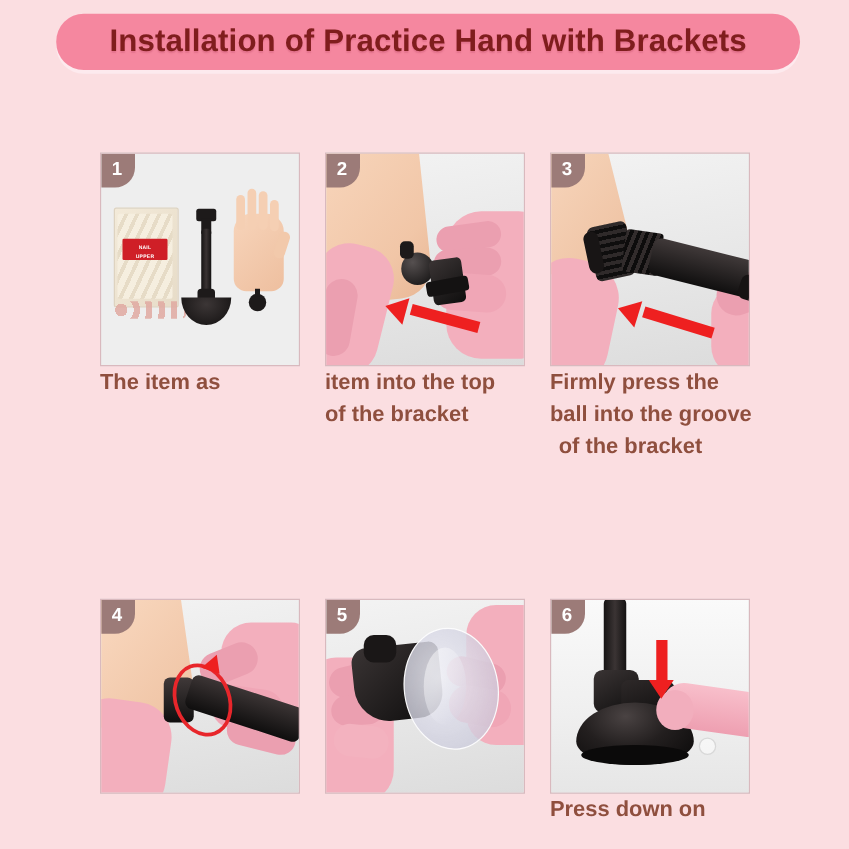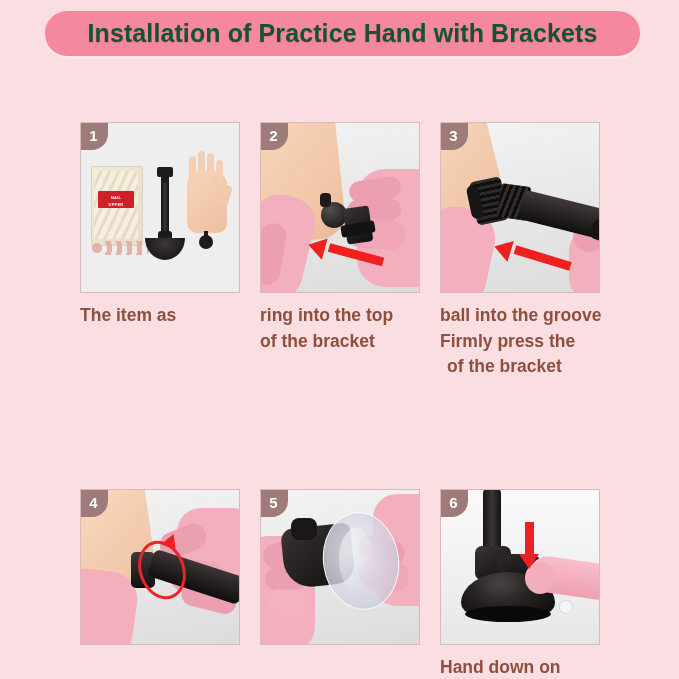--- a/index.html
+++ b/index.html
@@ -23,21 +23,21 @@
     width: 595px;
     height: 45px;
     background: #f5879f;
     border-radius: 22px;
     box-shadow: 0 3px 0 0 #fdeaee;
     display: flex;
     align-items: center;
     justify-content: center;
   }
   #header-title {
-    color: #14532d;
+    color: #7f1d1d;
     font-size: 25px;
     font-weight: bold;
     letter-spacing: 0.1px;
     white-space: nowrap;
     text-shadow: 0 1px 1px rgba(180,60,90,0.25);
   }
 
   
   #steps-grid {
     position: absolute;
@@ -82,21 +82,20 @@
     justify-content: center;
     z-index: 9;
     line-height: 1;
     padding-right: 2px;
     padding-bottom: 2px;
     box-sizing: border-box;
   }
 
   
   .step-caption {
-    margin-top: 10px;
     color: #8f4f3e;
     font-size: 17.5px;
     font-weight: bold;
     line-height: 1.46;
     width: 172px;
   }
   .cap-line { white-space: nowrap; display: block; }
   .cap-line.indent { padding-left: 7px; }
 
   
@@ -203,21 +202,21 @@
         <div class="blk" style="position:absolute;left:84px;top:84px;width:26px;height:36px;border-radius:4px;background:linear-gradient(150deg,#3a3434,#0f0e0e);transform:rotate(-8deg);"></div>
         <div class="blk" style="position:absolute;left:80px;top:100px;width:34px;height:12px;border-radius:3px;background:#141212;transform:rotate(-10deg);"></div>
 
         <div>
           <div class="arrow-shaft" style="left:68px;top:120px;width:56px;height:9px;transform:rotate(15deg);transform-origin:left center;"></div>
           <div class="arrow-head-left" style="left:47px;top:113px;transform:rotate(15deg);"></div>
         </div>
       </div>
     </div>
     <div class="step-caption">
-      <span class="cap-line">ring into the top</span>
+      <span class="cap-line">item into the top</span>
       <span class="cap-line">of the bracket</span>
     </div>
   </div>
 
   <div class="step-cell">
     <div class="step-photo">
       <div class="step-badge">3</div>
       <div class="scene bg-studio">
 
         <div style="position:absolute;left:-22px;top:-6px;width:78px;height:104px;background:linear-gradient(140deg,#f9d9c0,#edc0a0);border-radius:0 0 24px 30px;transform:rotate(-14deg);"></div>
@@ -235,22 +234,22 @@
         <div style="position:absolute;left:80px;top:66px;width:92px;height:30px;background:linear-gradient(180deg,#403939,#100f0f);border-radius:6px;transform:rotate(14deg);transform-origin:left center;"></div>
         <div style="position:absolute;left:150px;top:100px;width:34px;height:20px;background:#161313;border-radius:6px;transform:rotate(18deg);"></div>
 
         <div>
           <div class="arrow-shaft" style="left:74px;top:122px;width:58px;height:9px;transform:rotate(17deg);transform-origin:left center;"></div>
           <div class="arrow-head-left" style="left:53px;top:115px;transform:rotate(17deg);"></div>
         </div>
       </div>
     </div>
     <div class="step-caption">
+      <span class="cap-line">Firmly press the</span>
       <span class="cap-line">ball into the groove</span>
-      <span class="cap-line">Firmly press the</span>
       <span class="cap-line indent">of the bracket</span>
     </div>
   </div>
 
   <div class="step-row-gap"></div>
   <div class="step-row-gap"></div>
   <div class="step-row-gap"></div>
 
   <div class="step-cell">
     <div class="step-photo" style="height:156px;">
@@ -320,18 +319,18 @@
 
         <div>
           <div class="arrow-shaft" style="left:84px;top:32px;width:9px;height:34px;"></div>
           <div class="arrow-head-down" style="left:78px;top:64px;"></div>
         </div>
 
         <div style="position:absolute;left:118px;top:110px;width:12px;height:12px;border-radius:50%;border:1px solid #d8d8d8;background:rgba(255,255,255,.5);"></div>
       </div>
     </div>
     <div class="step-caption">
-      <span class="cap-line">Hand down on</span>
+      <span class="cap-line">Press down on</span>
 
     </div>
   </div>
 
 </div>
 
 </body></html>

